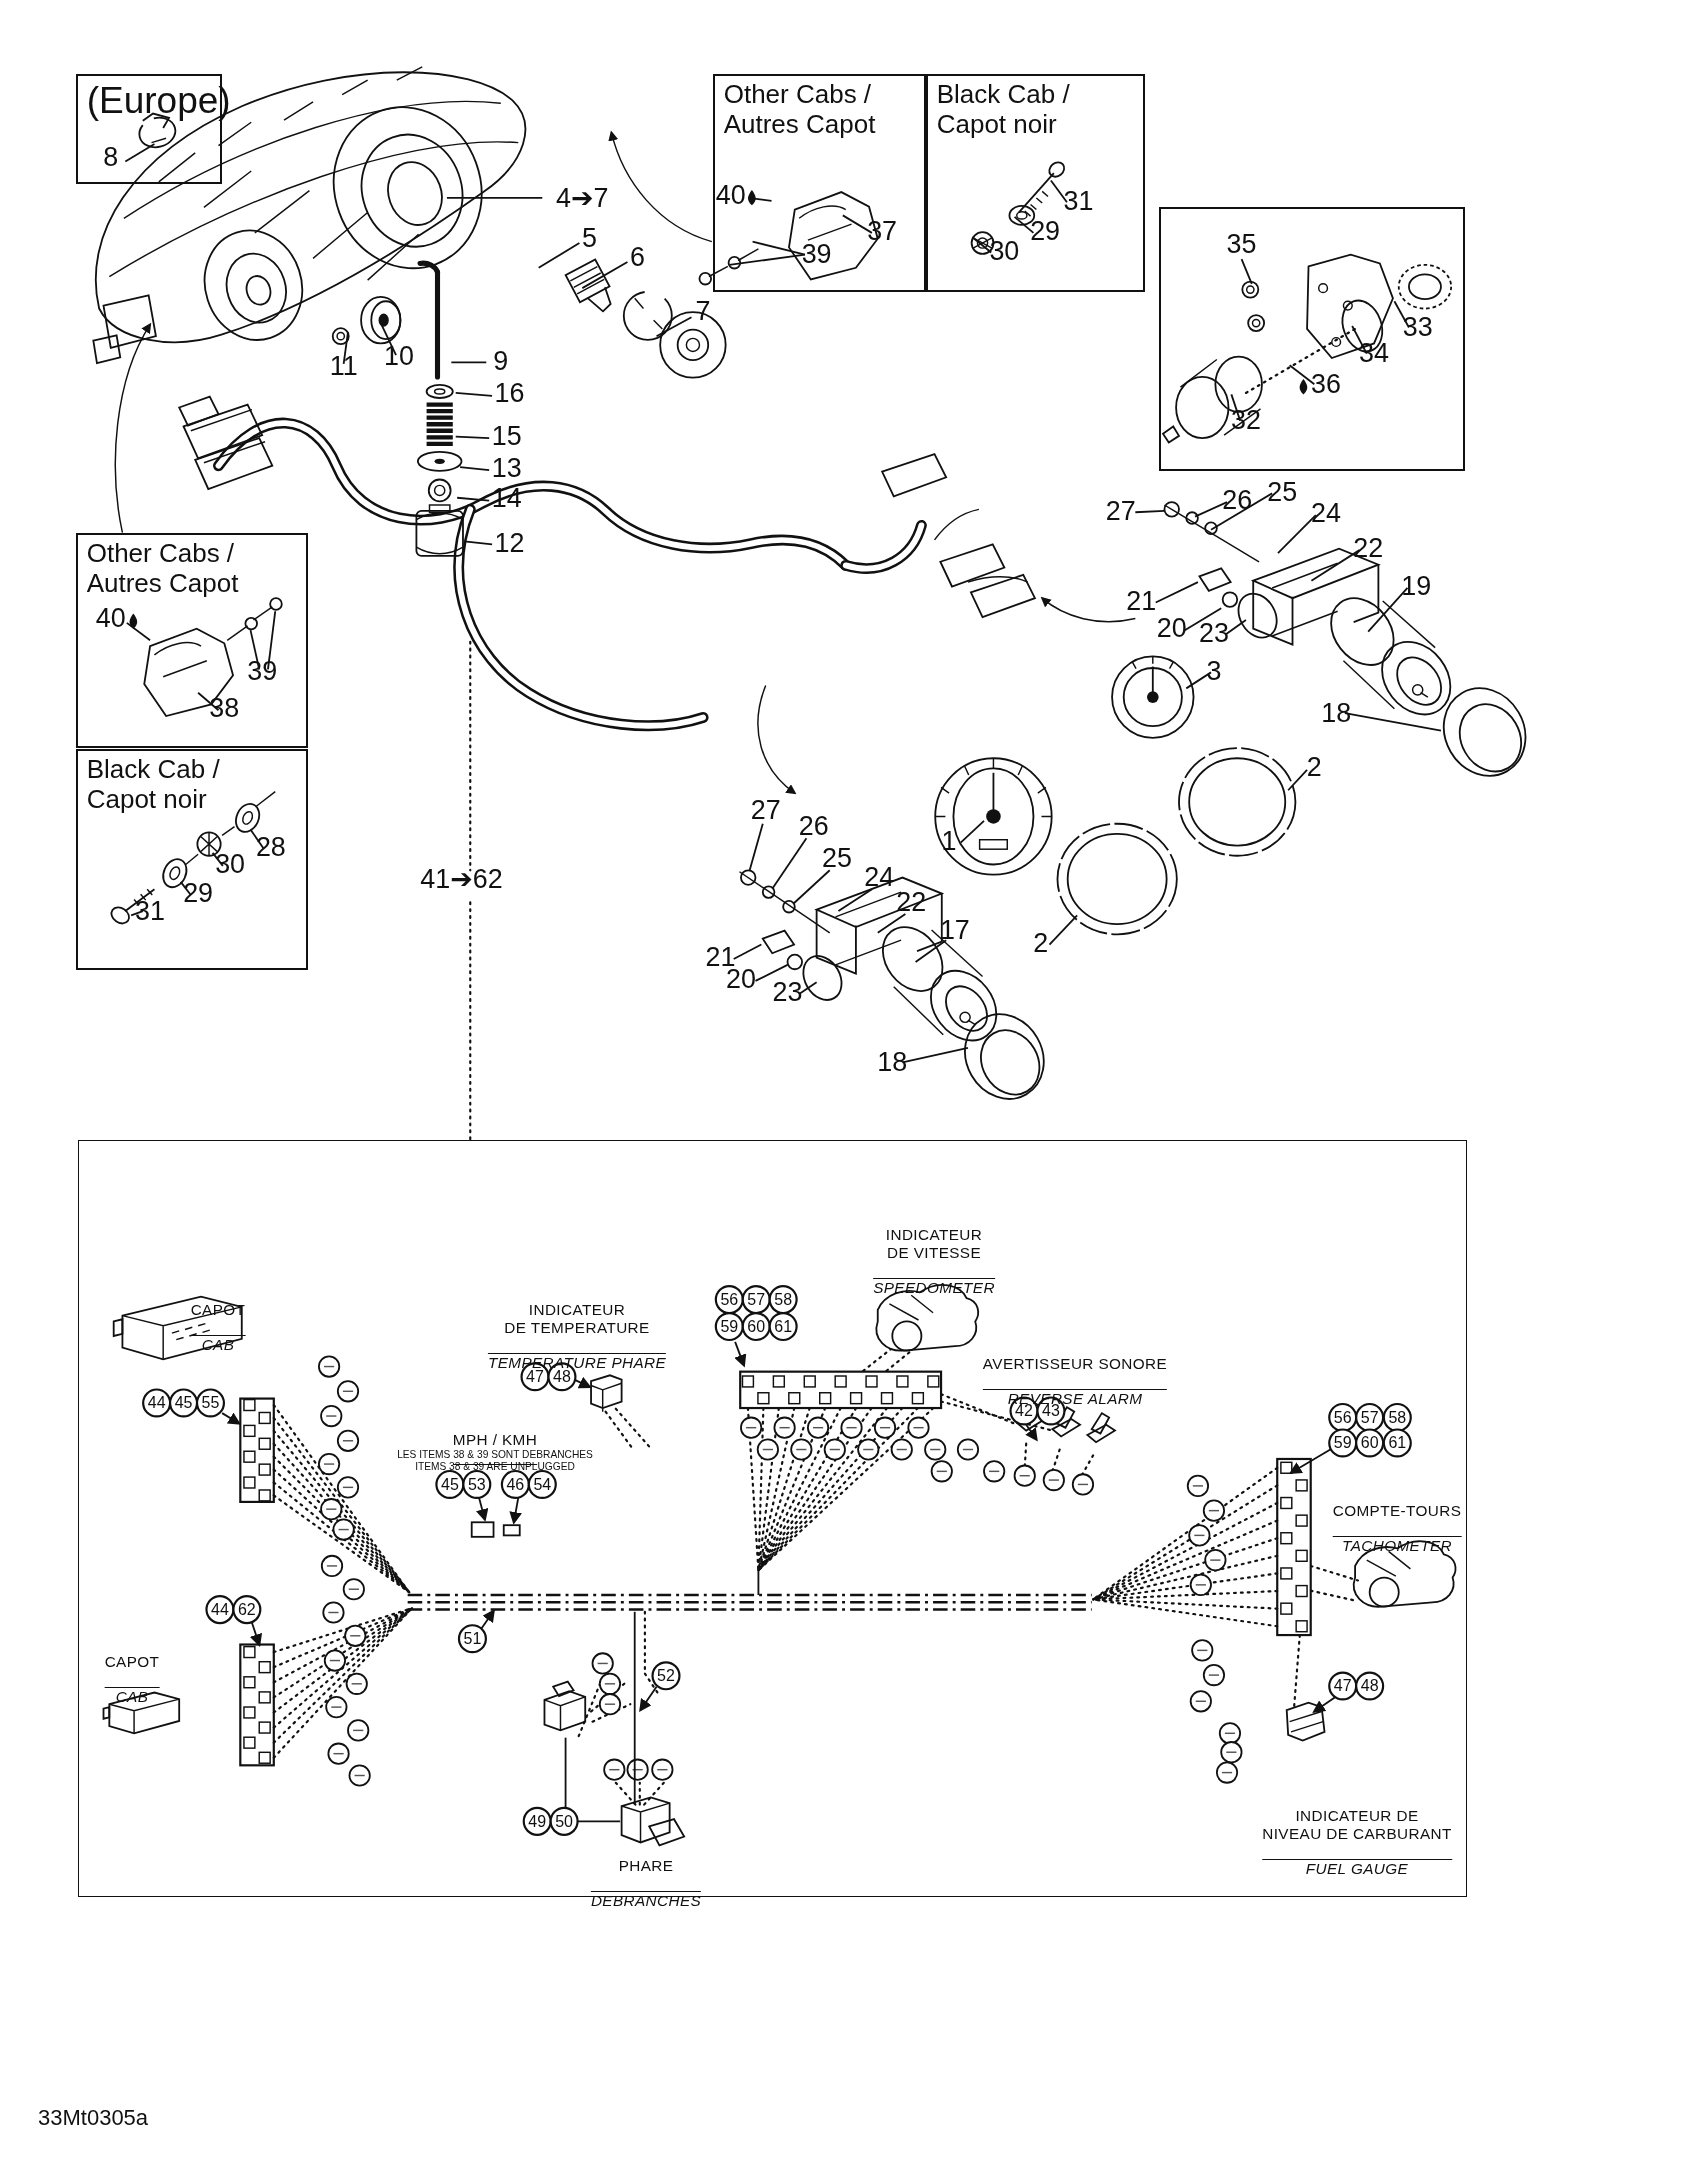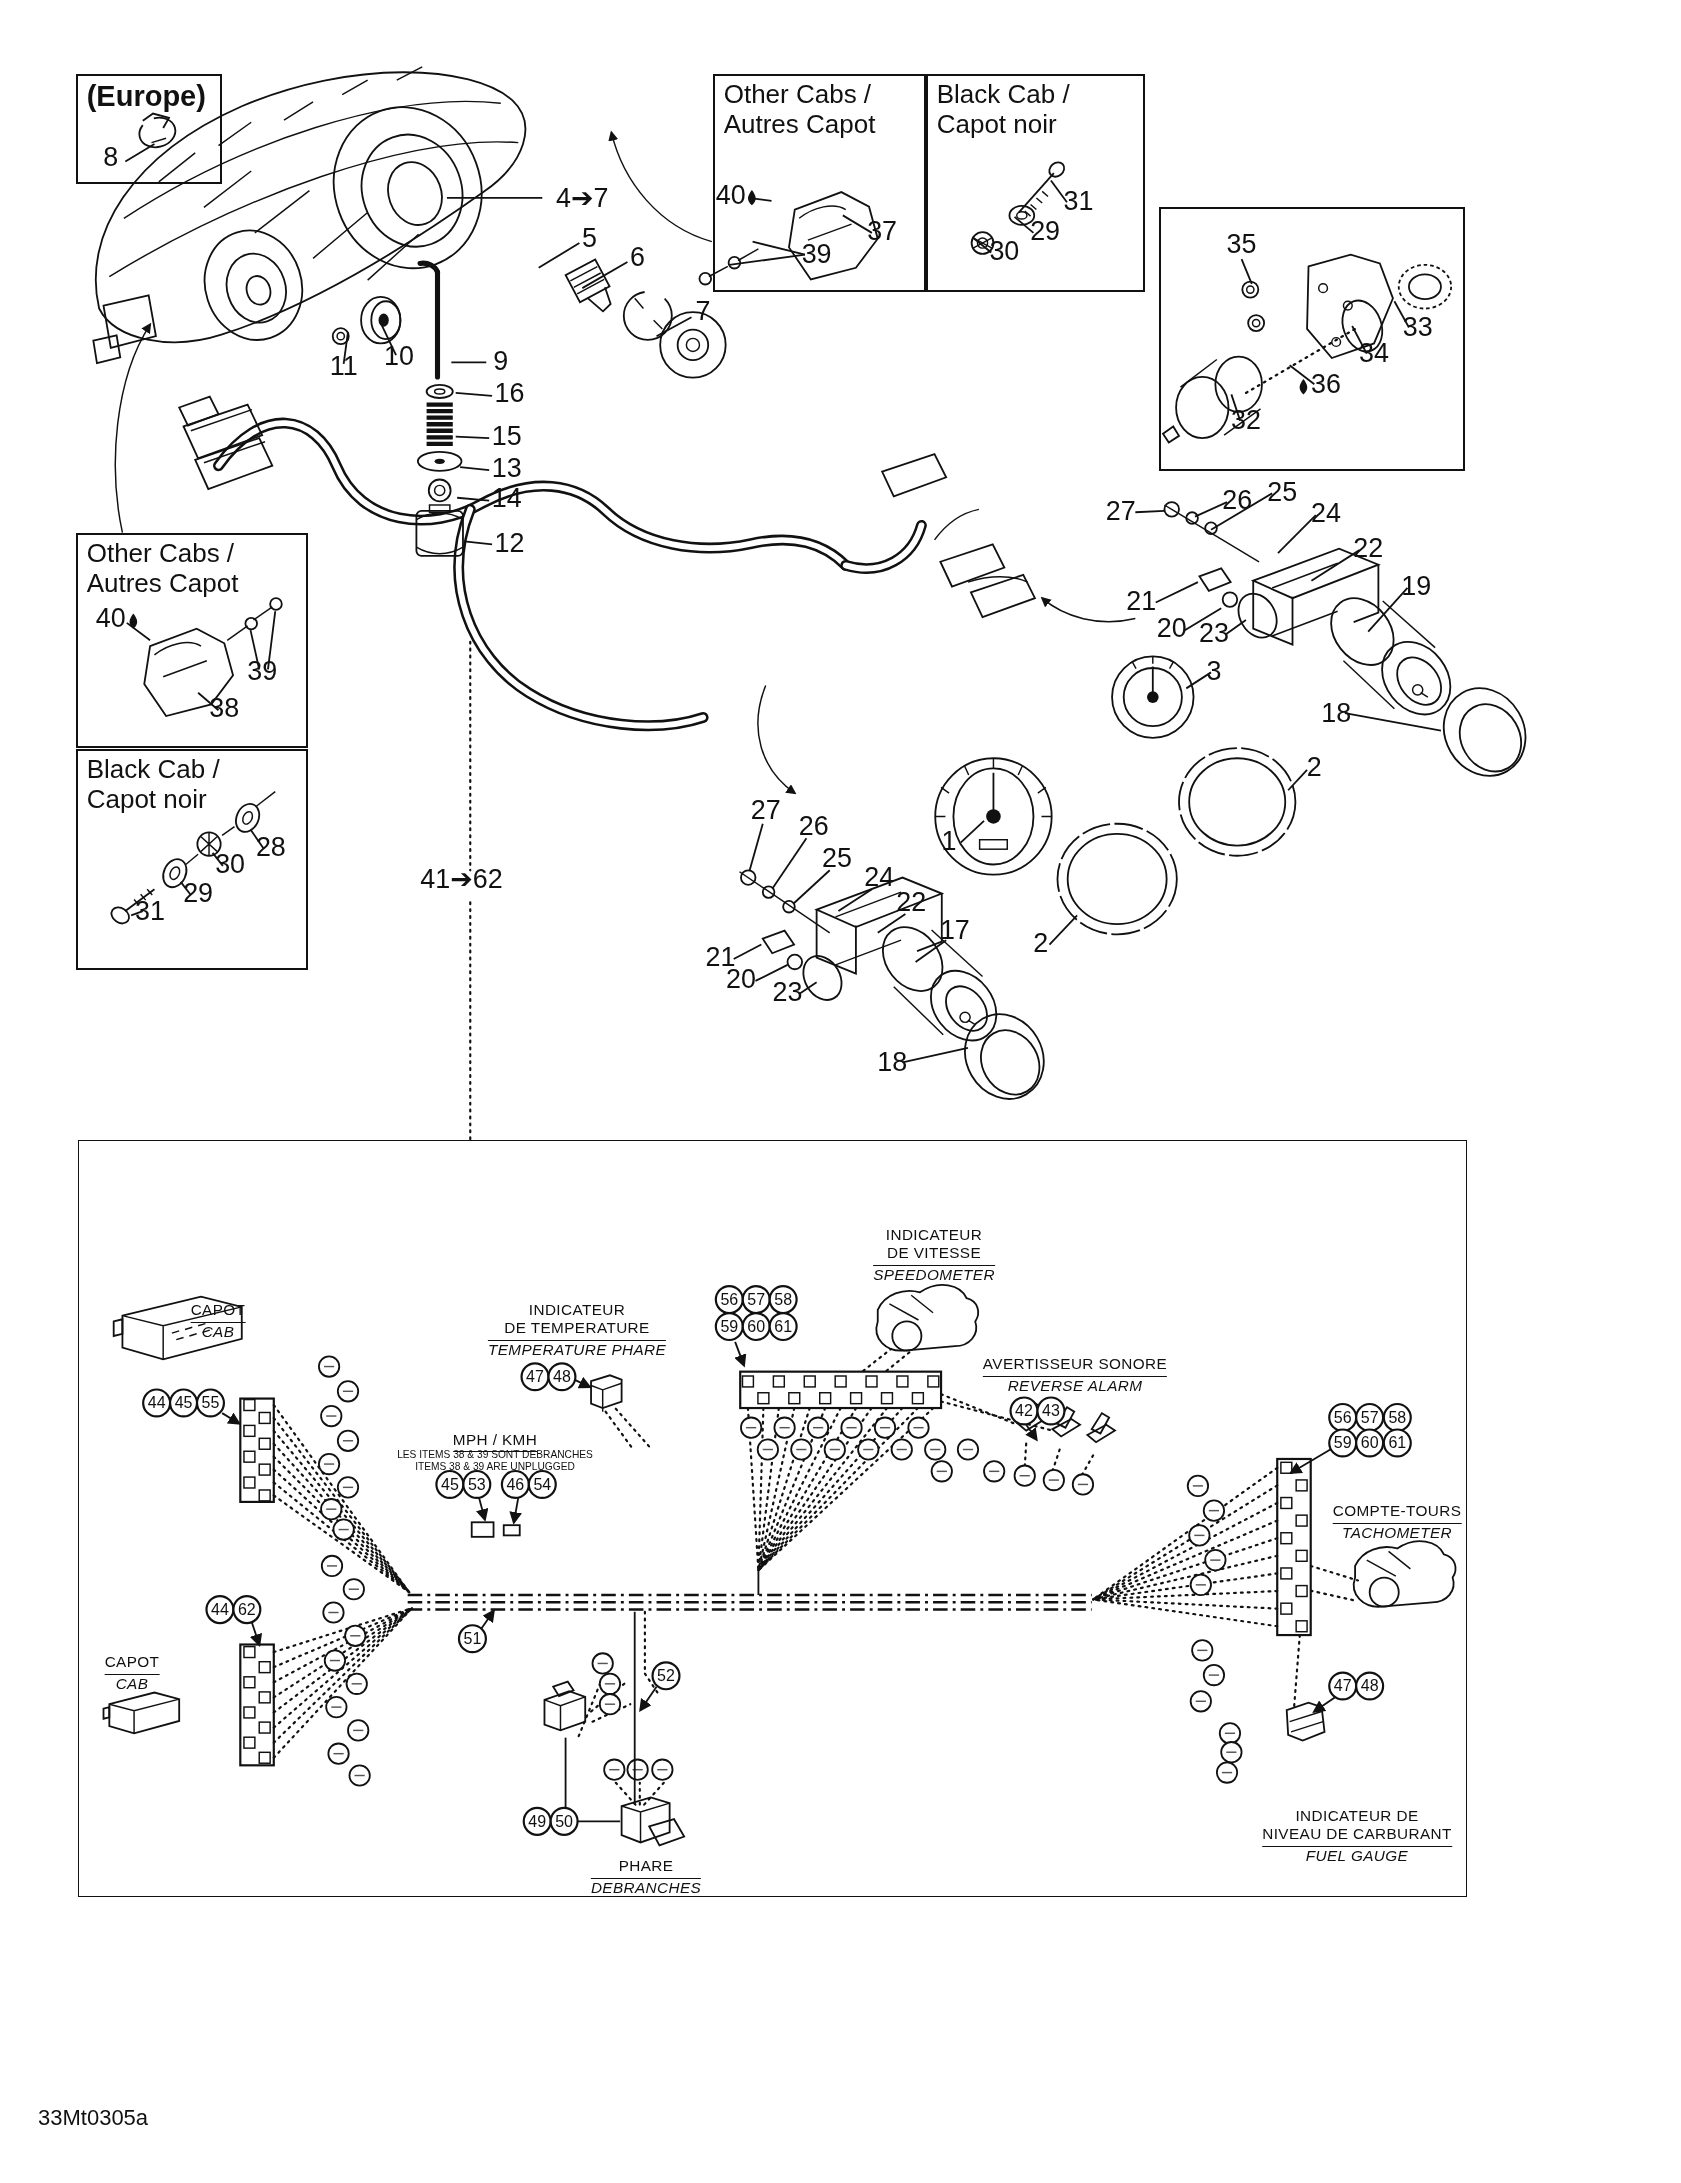--- a/index.html
+++ b/index.html
@@ -1,26 +1,26 @@
 <!DOCTYPE html>
 <html style="font-size:11.6px"><head>
 <meta charset="utf-8">
 <style>
   html,body{margin:0;padding:0;background:#fff}
   .page{position:relative;width:1682px;height:2183px;background:#fff;overflow:hidden;
         font-family:"Liberation Sans",sans-serif;color:#111}
   svg#art{position:absolute;left:0;top:0}
   .ibox{position:absolute;border:2.2px solid #111;box-sizing:border-box}
   .ibox .t{position:absolute;top:4.4px;left:8.7px;font-size:26px;line-height:1.12;color:#111}
-  .ibox.europe .t{font-weight:bold;font-size:29px}
+  .ibox.europe .t{font-weight:normal;font-size:37px}
   .schembox{position:absolute;border:1.5px solid #111;box-sizing:border-box}
   #labels{position:absolute;left:0;top:0;width:100%;height:100%;pointer-events:none}
   .bl{position:absolute;transform:translateX(-50%);text-align:center;font-size:15.3px;
       letter-spacing:0.4px;line-height:1.18;white-space:nowrap;color:#111}
-  .bl .u{border-bottom:1.5px solid #111;padding-bottom:3px}
+  .bl .u{border-bottom:1.5px solid #111;padding-bottom:16px}
   .bl .en{font-style:italic}
   .bl.note .small{font-size:10.2px;letter-spacing:0}
   .code{position:absolute;font-size:22px;color:#111}
   
   .ld{stroke:#111;stroke-width:2.5;fill:none}
   .dot{stroke:#111;stroke-width:3;stroke-dasharray:2.5 7;stroke-linecap:round;fill:none}
   .bus{stroke:#111;stroke-width:3.5;stroke-dasharray:20 7 4 7;fill:none}
   .wn{fill:#fff;stroke:#111;stroke-width:2.5}
   .wt{stroke:#555;stroke-width:2}
   .strip{fill:#fff;stroke:#111;stroke-width:3}

